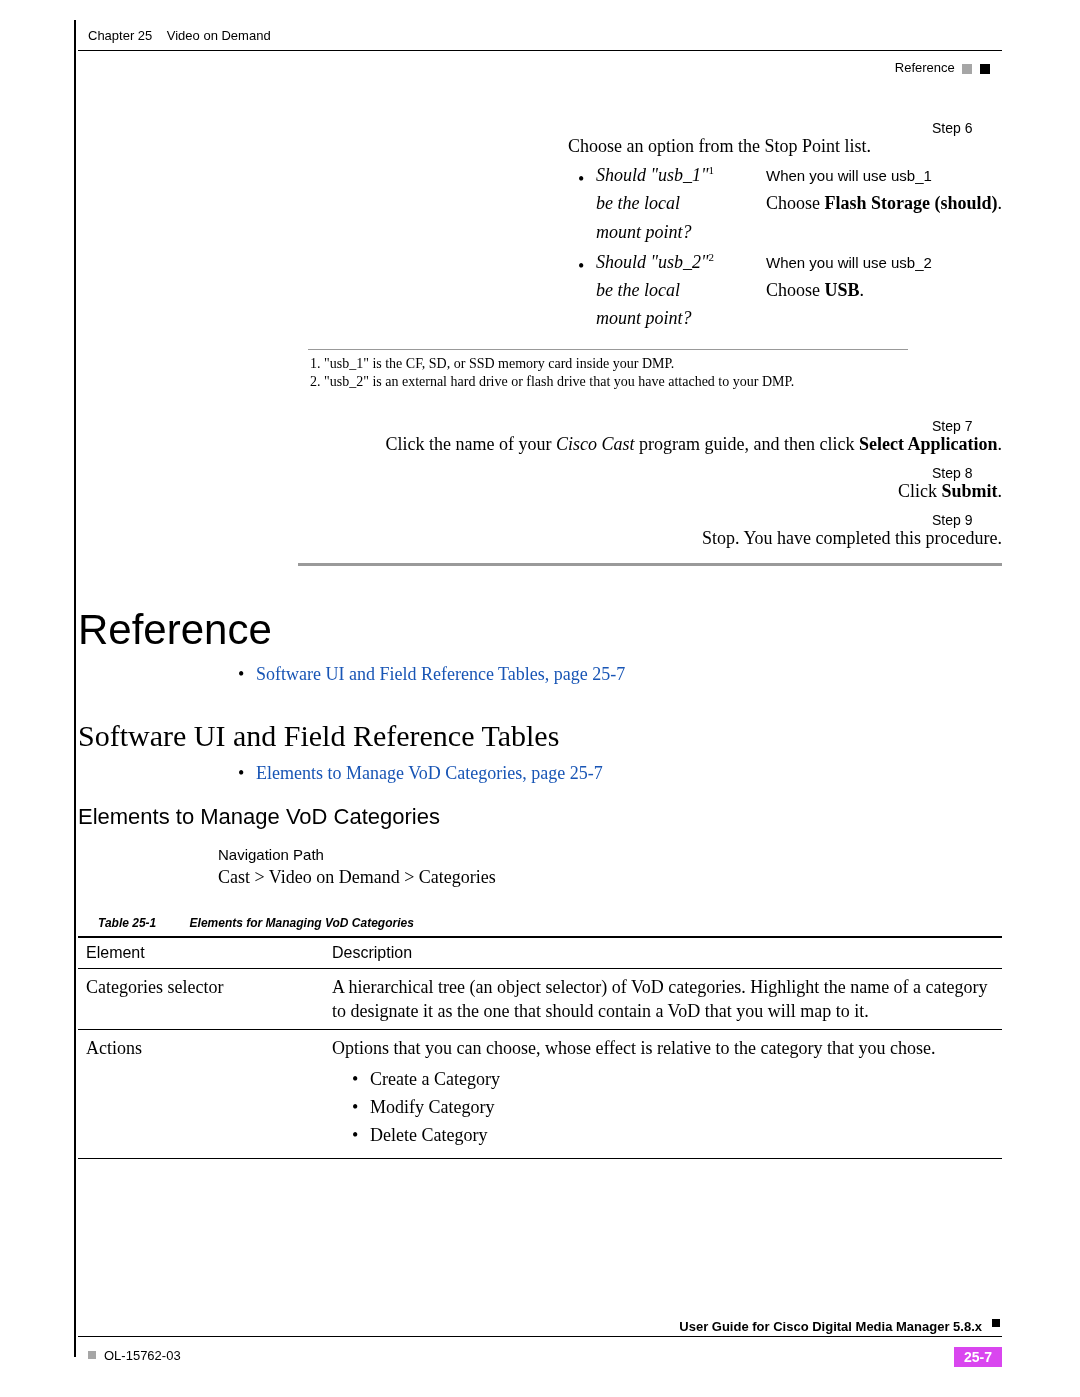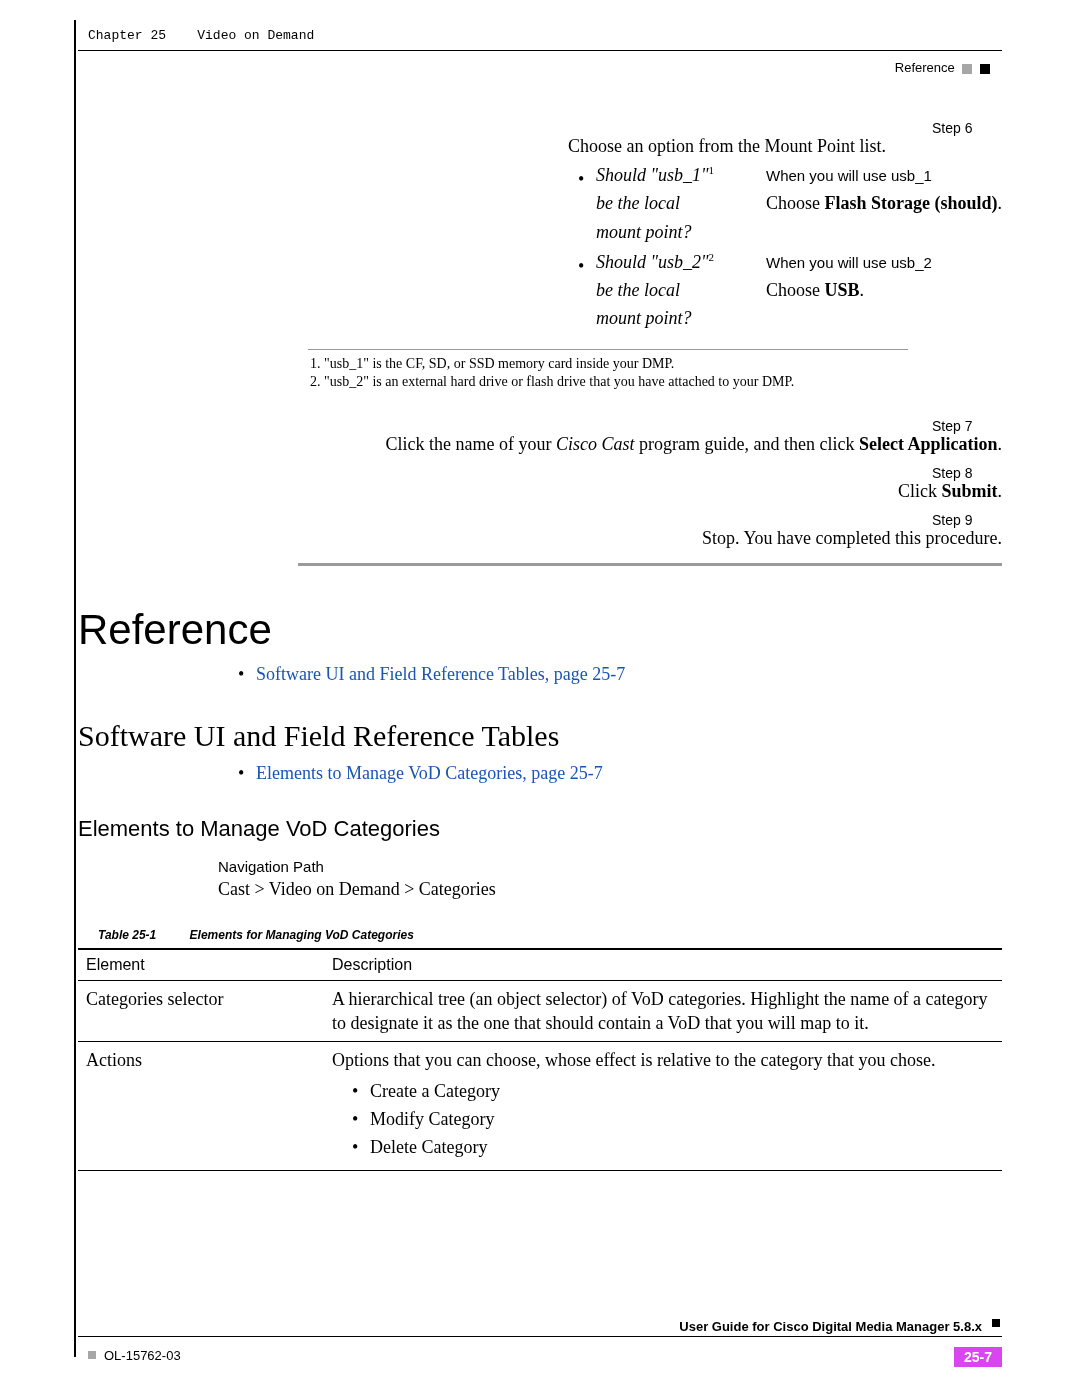--- a/index.html
+++ b/index.html
@@ -33,21 +33,21 @@
     position:relative;
     height:78px;
     border-bottom:0;
   }
   .hdr-line{
     position:absolute; left:0; right:0; top:50px; height:1px;
     background:#000;
   }
   .hdr-top{
     position:absolute; top:28px; left:10px;
-    font-family:Liberation Mono, monospace;
+    font-family:Liberation Sans, sans-serif;
     font-size:13px;
   }
   .hdr-right{
     position:absolute; top:60px; right:12px;
     font-family:Arial, Helvetica, sans-serif;
     font-size:13px;
   }
   .hdr-right .sq{
     display:inline-block; width:10px;height:10px;background:#000;vertical-align:middle;margin-left:4px;
   }
@@ -136,21 +136,21 @@
   h2.sub{
     font-family:Liberation Serif, serif;
     font-weight:400;
     font-size:30px;
     margin:34px 0 10px 0;
   }
   h3.sub2{
     font-family:Arial, Helvetica, sans-serif;
     font-weight:400;
     font-size:22px;
-    margin:32px 0 10px 0;
+    margin:20px 0 10px 0;
   }
 
   .link{
     color:var(--link);
   }
   .bullet-line{
     margin:4px 0 4px 160px;
     font-size:18px;
     padding-left:18px;
     position:relative;
@@ -261,21 +261,21 @@
     </div>
   </div>
 
   <div class="body">
 
     <div class="steps">
 
       <div class="step-row">
         <div class="step-label">Step 6</div>
         <div class="step-body">
-          <span>Choose an option from the Mount Point list.</span>
+          <span>Choose an option from the Stop Point list.</span>
 
           
           <div class="mount-block">
             <div class="mount-row">
               <div class="mount-left">
                 <span class="bul">•</span>
                 <span>Should "usb_1"</span><sup>1</sup>
               </div>
               <div class="mount-right"><span class="sans">When you will use usb_1</span></div>
             </div>

